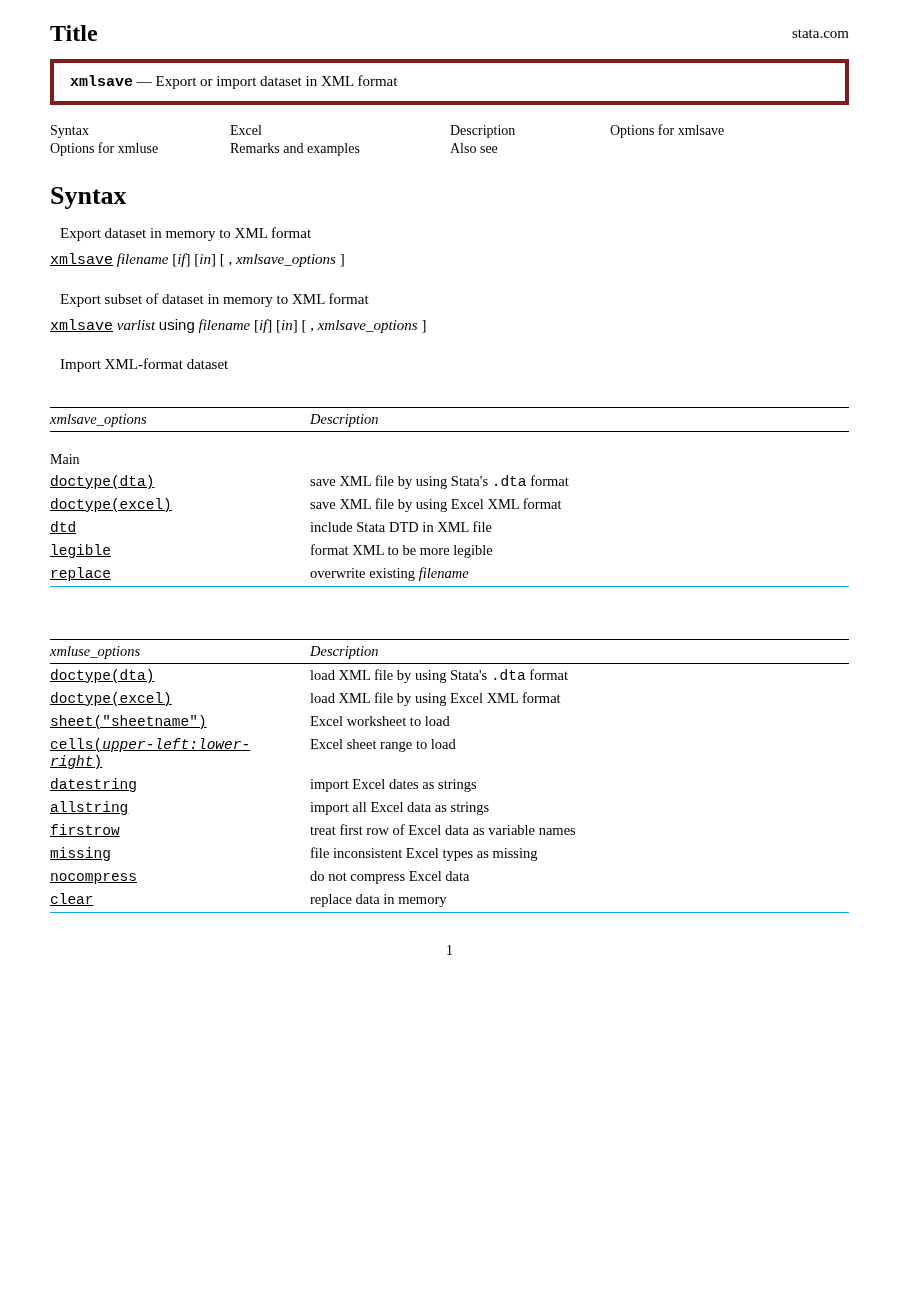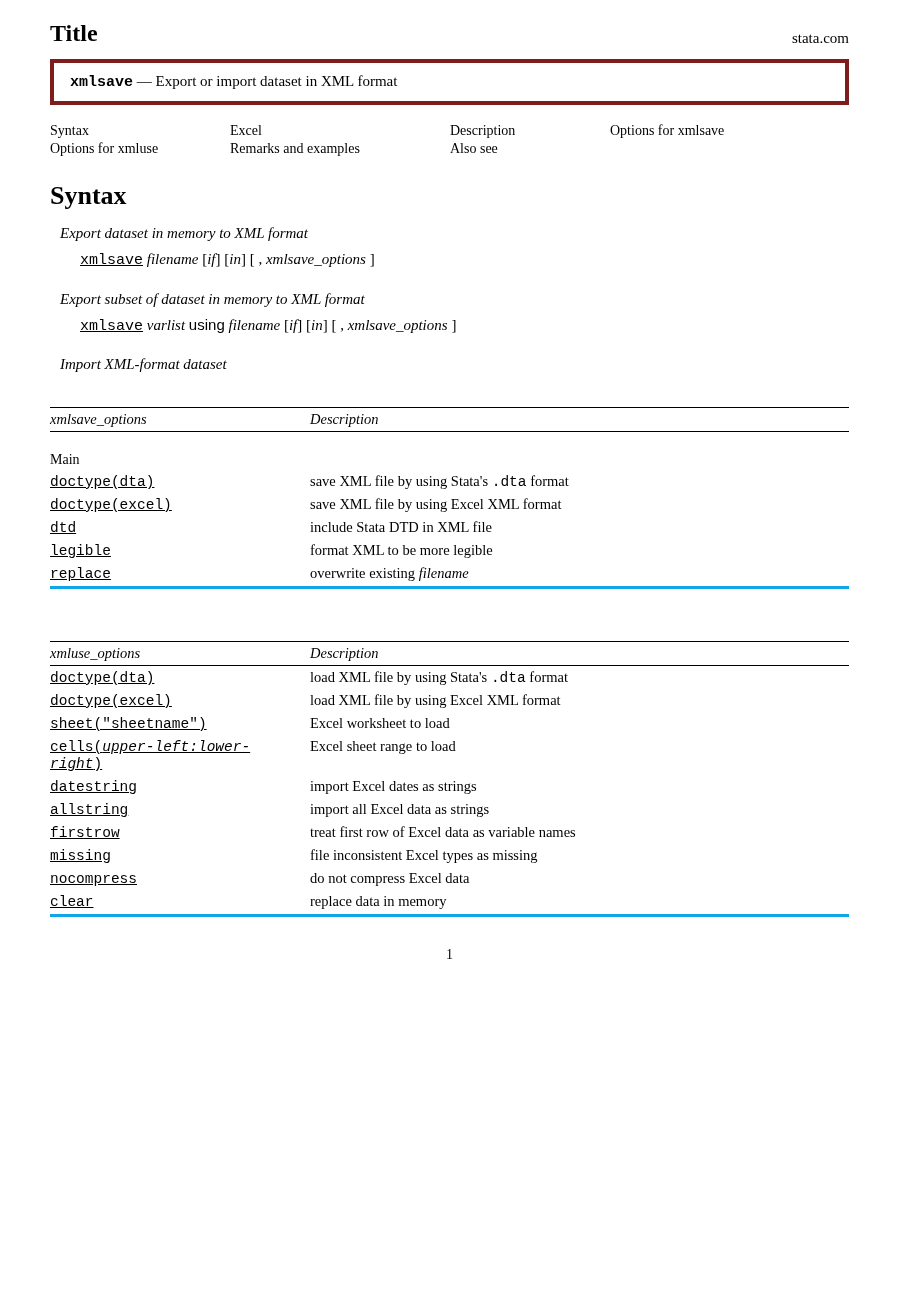--- a/index.html
+++ b/index.html
@@ -17,21 +17,21 @@
       width: 899px;
       min-height: 1315px;
       padding: 20px 50px 40px 50px;
       position: relative;
     }
 
     
     .page-header {
       display: flex;
       justify-content: space-between;
-      align-items: flex-end;
+      align-items: center;
       margin-bottom: 12px;
     }
     .page-header-title {
       font-size: 24px;
       font-weight: bold;
     }
     .page-header-site {
       font-size: 15px;
     }
 
@@ -71,26 +71,24 @@
       font-weight: bold;
       margin-bottom: 14px;
       margin-top: 8px;
     }
 
     
     .syntax-block {
       margin-bottom: 18px;
     }
     .syntax-label {
-      font-style: italic;
       margin-bottom: 6px;
       margin-left: 10px;
     }
     .syntax-line {
-      margin-left: 30px;
       font-family: "Times New Roman", Times, serif;
       font-size: 15px;
       line-height: 1.5;
     }
     .syntax-line .mono {
       font-family: "Courier New", Courier, monospace;
       text-decoration: underline;
     }
     .syntax-line .italic {
       font-style: italic;
@@ -125,21 +123,21 @@
     }
     .options-table thead tr th.col-desc-head {
       padding-left: 0;
     }
     .options-table tbody tr.section-row td {
       padding-top: 20px;
       padding-bottom: 2px;
       font-size: 14px;
     }
     .options-table tbody tr.last-row td {
-      border-bottom: 3px solid #0ea5e9;
+      border-bottom: 1px solid #0ea5e9;
       padding-bottom: 4px;
     }
     .opt-mono {
       font-family: "Courier New", Courier, monospace;
       text-decoration: underline;
     }
     .opt-italic {
       font-style: italic;
     }
 

